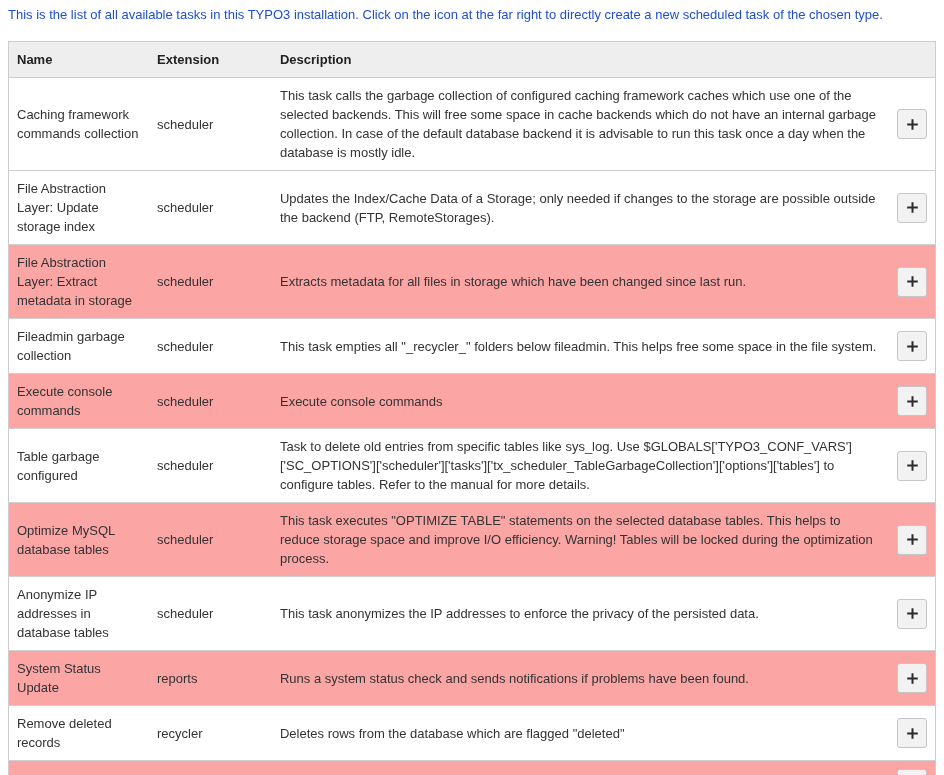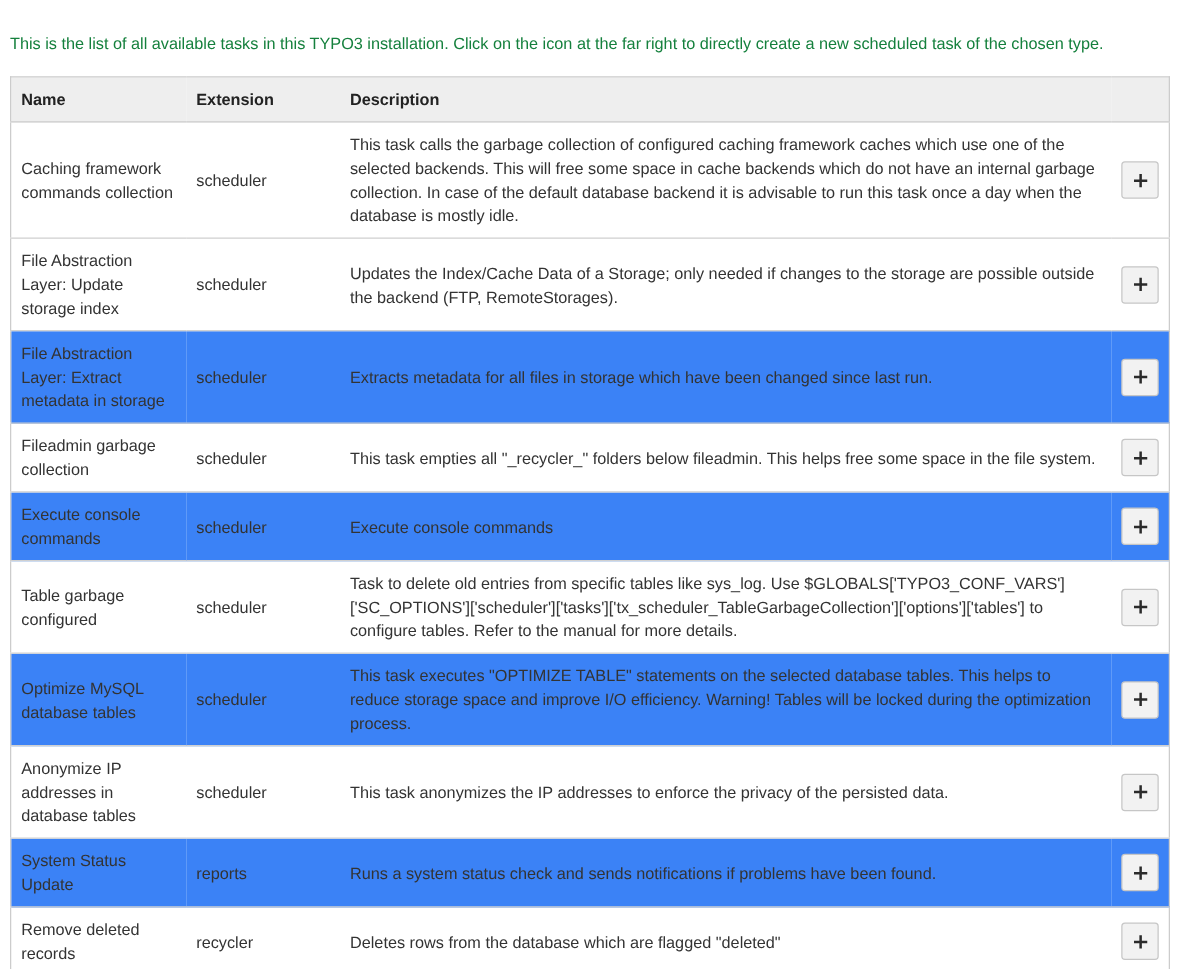--- a/index.html
+++ b/index.html
@@ -8,24 +8,24 @@
     background: #ffffff;
     font-family: "Liberation Sans", sans-serif;
     color: #333333;
   }
   .page {
     width: 928px;
     padding: 0 8px;
     box-sizing: content-box;
   }
   .intro {
-    margin: 24px 0 16px 0;
+    margin: 4px 0 16px 0;
     font-size: 13px;
     line-height: 21px;
-    color: #15803d;
+    color: #1d4ed8;
   }
   table.tasks {
     width: 928px;
     border-collapse: collapse;
     border: 1px solid #cccccc;
     font-size: 13px;
   }
   table.tasks th, table.tasks td {
     text-align: left;
     vertical-align: middle;
@@ -39,21 +39,21 @@
     border-bottom: 1px solid #cccccc;
   }
   table.tasks tbody tr {
     border-top: 1px solid #d0d0d0;
   }
   table.tasks tbody tr:first-child {
     border-top: none;
   }
   
   table.tasks tbody tr:nth-child(2n+3) {
-    background: #3b82f6;
+    background: #fca5a5;
   }
   .col-name  { width: 124px; margin-top: 16px; }
   .col-ext   { width: 102px; white-space: nowrap; }
   .col-action{ width: 30px; }
   td.cell-action { text-align: center; padding: 8px; }
   .add-btn {
     width: 30px;
     height: 30px;
     box-sizing: border-box;
     background: #f2f2f2;

